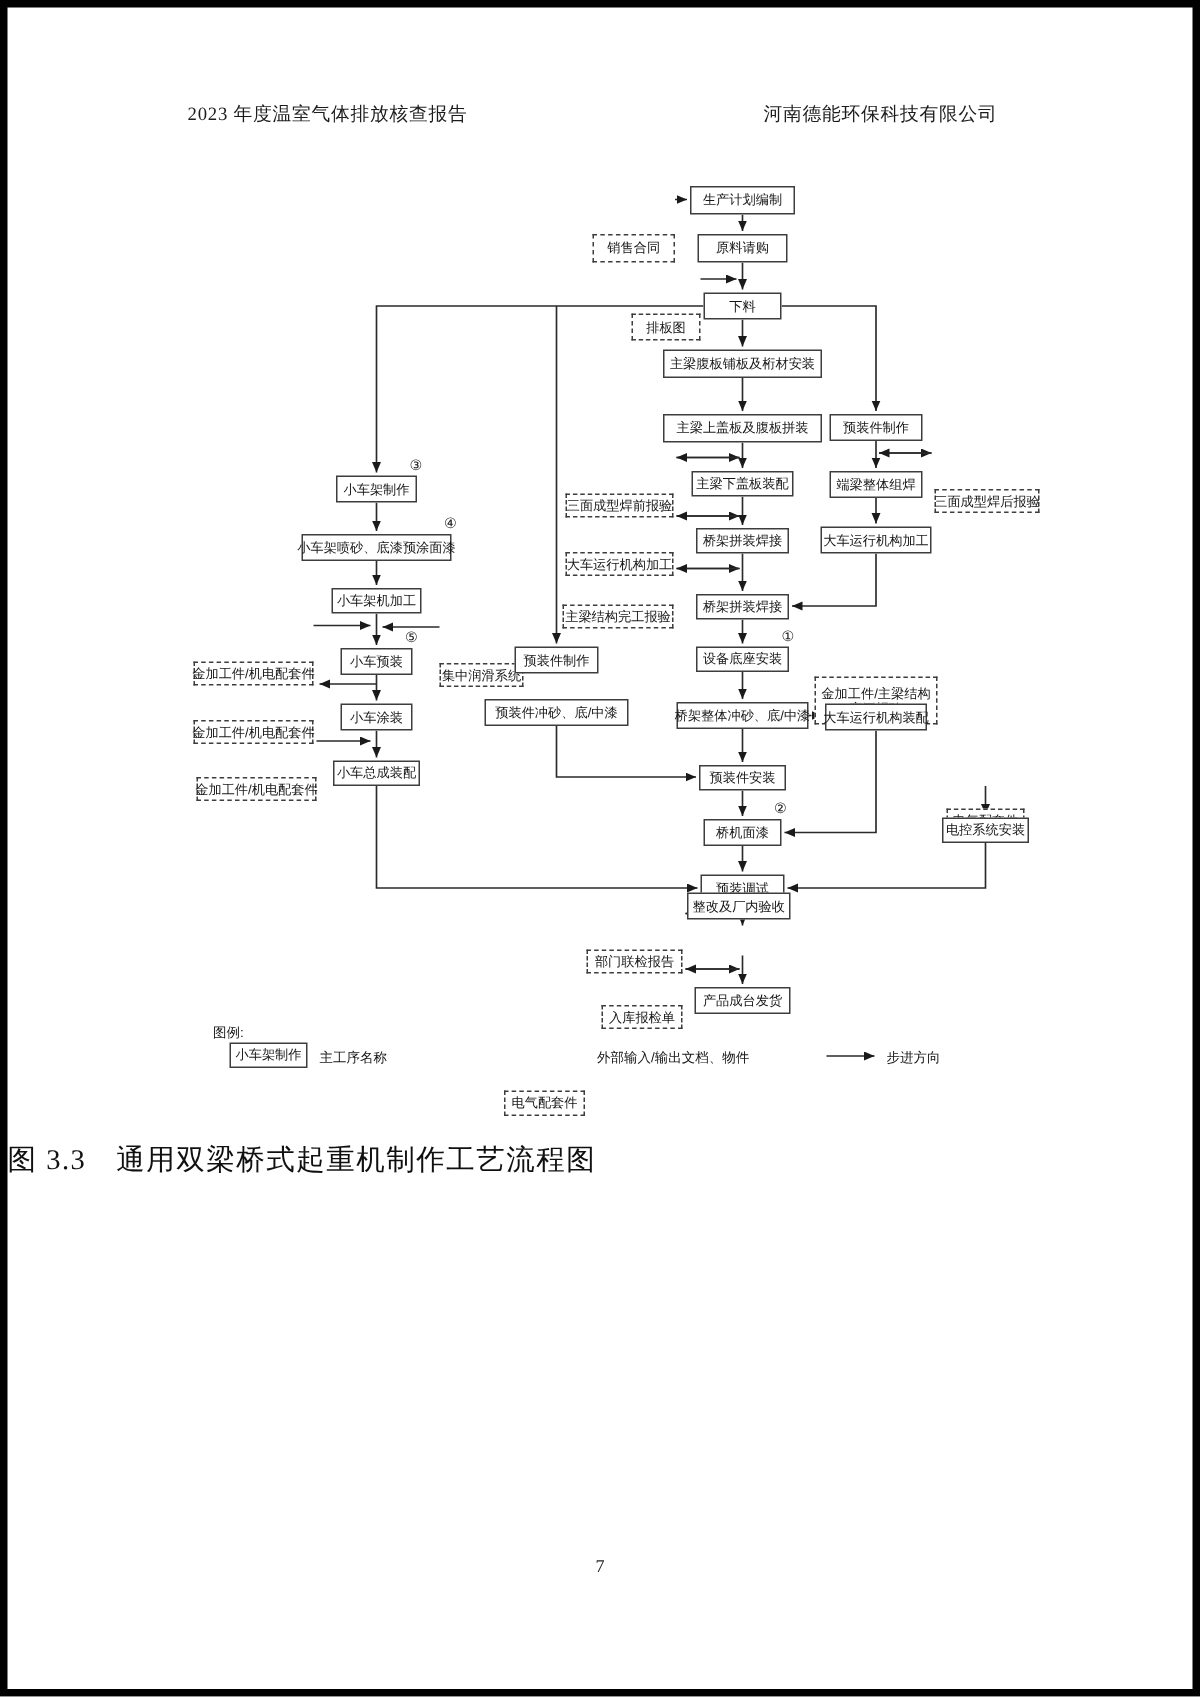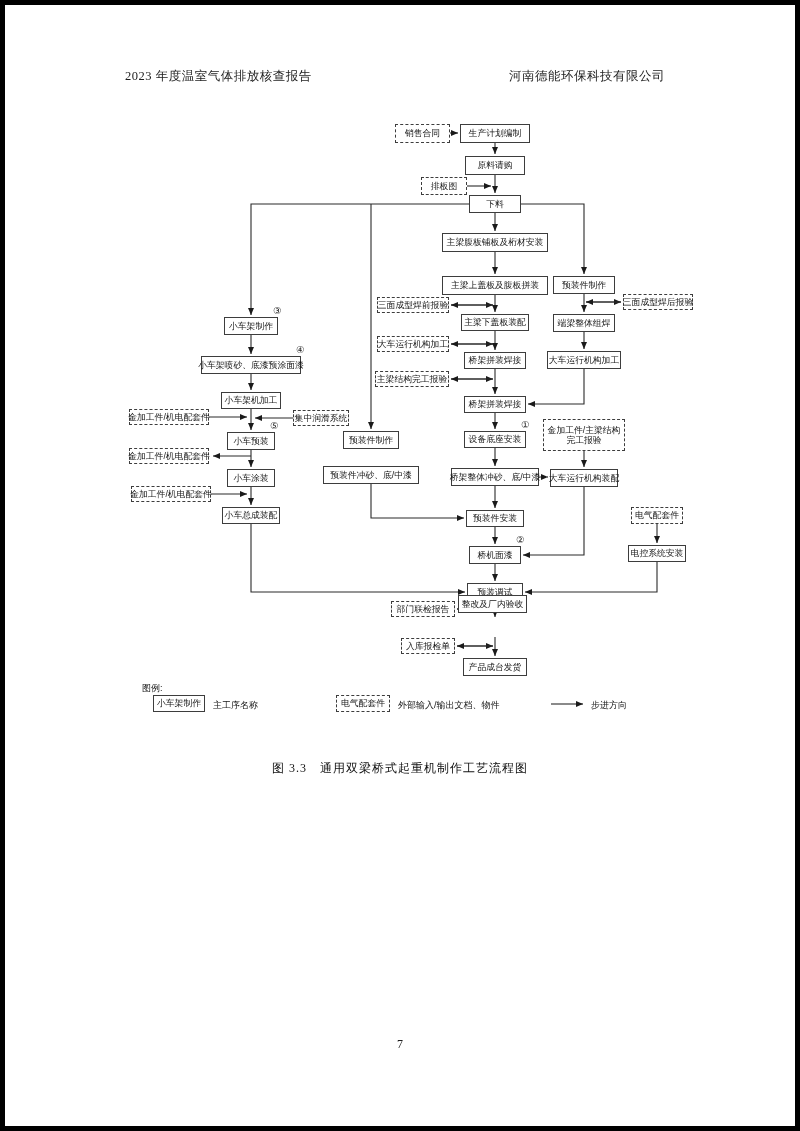--- a/index.html
+++ b/index.html
@@ -8,26 +8,26 @@
         font-family:"Liberation Sans",sans-serif;color:#141414;}
   .hdr{position:absolute;top:63px;font-family:"Liberation Serif",serif;font-size:12.5px;
        color:#1c1c1c;letter-spacing:0.5px;white-space:nowrap;}
   .hdr.left{left:120px;}
   .hdr.right{right:130px;}
   svg.conn{position:absolute;left:0;top:0;width:800px;height:1131px;}
   .node{position:absolute;display:flex;align-items:center;justify-content:center;
         background:#fff;font-size:8.8px;line-height:1.15;text-align:center;
         white-space:nowrap;box-sizing:border-box;padding:1px 2px;color:#161616;}
   .s{border:1px solid #3d3d3d;}
-  .d{border:1px dashed #3d3d3d;}
+  .d{border:1px dashed #3d3d3d;margin-top:32px;}
   .wrap{white-space:normal;word-break:break-all;}
   .badge{position:absolute;font-size:9.5px;color:#222;line-height:1;}
   .lgd{position:absolute;font-size:9px;color:#141414;white-space:nowrap;}
-  .caption{position:absolute;left:0;right:0;top:755px;text-align:center;
-           font-family:"Liberation Serif",serif;font-size:12px;color:#101010;letter-spacing:1px;}
+  .caption{position:absolute;left:0;right:0;top:755px;
+           font-family:"Liberation Serif",serif;font-size:19px;color:#101010;letter-spacing:1px;}
   .pagenum{position:absolute;left:0;right:0;top:1032px;text-align:center;
            font-family:"Liberation Serif",serif;font-size:12px;color:#1c1c1c;}
 </style>
 </head>
 <body>
 
 <div class="page">
 
   <span class="hdr left">2023 年度温室气体排放核查报告</span>
   <span class="hdr right">河南德能环保科技有限公司</span>

